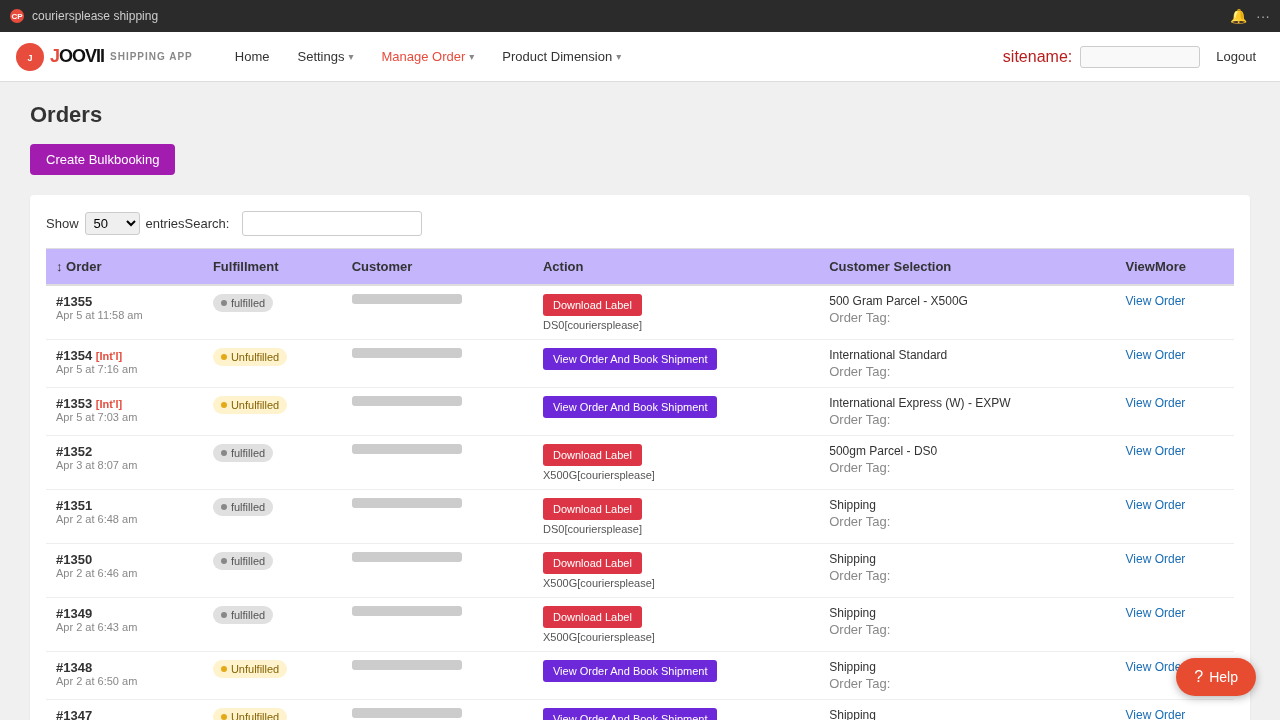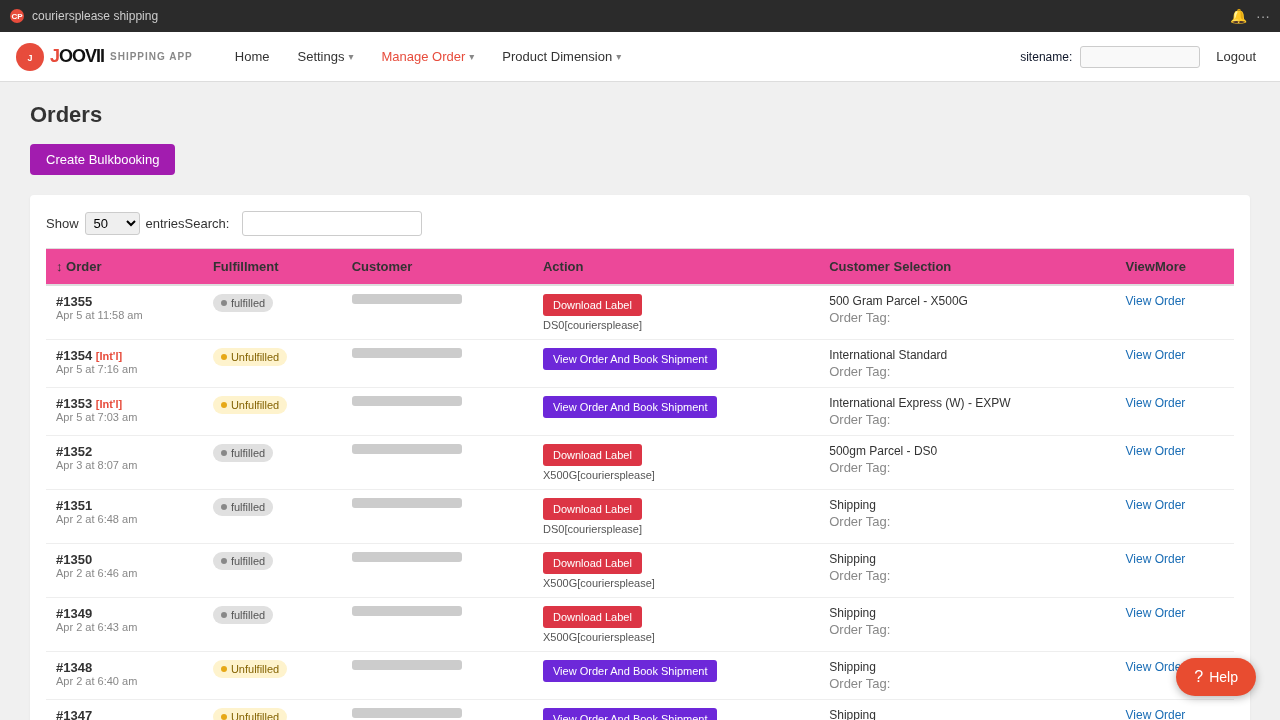--- a/index.html
+++ b/index.html
@@ -58,21 +58,21 @@
       font-size: 13px;
       color: #333;
       cursor: pointer;
       text-decoration: none;
       display: flex; align-items: center; gap: 4px;
     }
     .nav-link.active { color: #e74c3c; }
     .nav-link .arrow { font-size: 10px; color: #888; }
 
     .navbar-right { margin-left: auto; display: flex; align-items: center; gap: 8px; }
-    .sitename-label { color: #0f172a; font-size: 12px; }
+    .sitename-label { color: #b91c1c; font-size: 16px; }
     .sitename-input {
       border: 1px solid #ccc;
       border-radius: 3px;
       padding: 3px 8px;
       font-size: 12px;
       width: 120px;
       background: #f9f9f9;
     }
     .logout-btn {
       color: #333;
@@ -126,21 +126,21 @@
       border: 1px solid #ccc;
       border-radius: 3px;
       padding: 4px 8px;
       font-size: 13px;
       width: 180px;
     }
 
     
     .orders-table { width: 100%; border-collapse: collapse; font-size: 12px; }
     .orders-table th {
-      background: #ec4899;
+      background: #c4b5fd;
       border-bottom: 2px solid #ddd;
       border-top: 1px solid #ddd;
       padding: 10px 10px;
       text-align: left;
       font-weight: 600;
       color: #333;
       font-size: 13px;
     }
     .orders-table th.sortable { cursor: pointer; }
     .orders-table td {
@@ -411,21 +411,21 @@
             <td><button class="btn-download">Download Label</button><div class="action-sub">X500G[couriersplease]</div></td>
             <td>
               <div class="customer-selection-name">Shipping</div>
               <div class="order-tag">Order Tag:</div>
             </td>
             <td><a class="view-order-link">View Order</a></td>
           </tr>
           <tr>
             <td>
               <div class="order-id">#1348</div>
-              <div class="order-date">Apr 2 at 6:40 am</div>
+              <div class="order-date">Apr 2 at 6:50 am</div>
             </td>
             <td><span class="badge badge-unfulfilled"><span class="badge-dot"></span>Unfulfilled</span></td>
             <td>
               <div class="customer-bar"></div>
             </td>
             <td><button class="btn-view-book">View Order And Book Shipment</button></td>
             <td>
               <div class="customer-selection-name">Shipping</div>
               <div class="order-tag">Order Tag:</div>
             </td>

